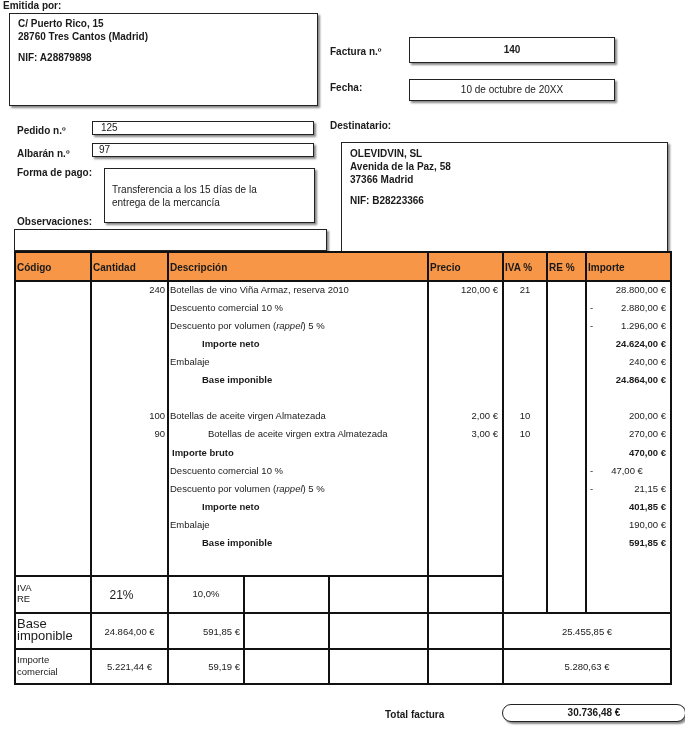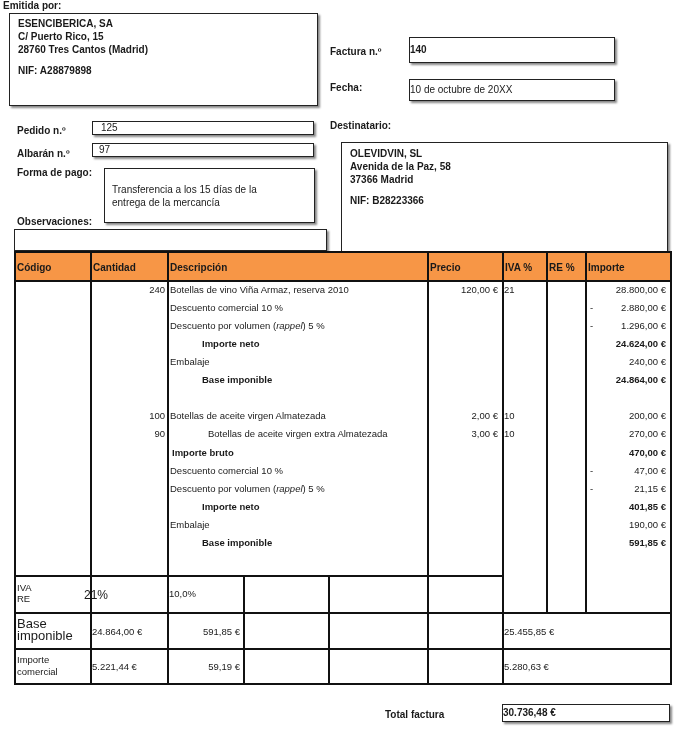--- a/index.html
+++ b/index.html
@@ -9,28 +9,27 @@
   .box { position: absolute; border: 1px solid #222; background: #fff; box-shadow: 2px 2px 2px #888; }
   .lbl { position: absolute; font-weight: bold; font-size: 10px; }
   .line { display: block; line-height: 13px; font-size: 10px; }
   
   .vl { position: absolute; width: 2px; background: #111; }
   .hl { position: absolute; height: 2px; background: #111; }
   .hdr { position: absolute; top: 252px; height: 29px; background: #f79646; }
   .hcell { position: absolute; top: 262px; font-weight: bold; font-size: 10px; }
   .row { position: absolute; font-size: 9.5px; height: 18px; line-height: 18px; }
   .r { text-align: right; }
-  .c { }
+  .c { text-align: center; }
 </style>
 </head>
 <body>
 
 <div class="lbl" style="left:3px;top:0px;">Emitida por:</div>
 <div class="box" style="left:9px;top:13px;width:309px;height:93px;padding:3px 0 0 8px;">
-  <span class="line bold">ESENCIBERICA, SA</span>
   <span class="line bold">C/ Puerto Rico, 15</span>
   <span class="line bold">28760 Tres Cantos (Madrid)</span>
   <span class="line" style="height:8px;"></span>
   <span class="line bold">NIF: A28879898</span>
 </div>
 
 <div class="lbl" style="left:330px;top:46px;">Factura n.º</div>
 <div class="box c bold" style="left:409px;top:37px;width:206px;height:26px;line-height:24px;">140</div>
 <div class="lbl" style="left:330px;top:82px;">Fecha:</div>
 <div class="box c" style="left:409px;top:79px;width:206px;height:22px;line-height:20px;">10 de octubre de 20XX</div>
@@ -137,21 +136,21 @@
       <div class="row " style="left:172px;width:250px;font-weight:bold;top:444px;">Importe bruto</div>
       <div class="row r" style="left:430px;width:68px;top:444px;"></div>
       <div class="row c" style="left:504px;width:42px;top:444px;"></div>
       <div class="row " style="left:590px;width:10px;top:444px;"></div>
       <div class="row r" style="left:588px;width:78px;font-weight:bold;top:444px;padding-left:32px;">470,00 €</div>
       <div class="row r" style="left:92px;width:73px;top:462px;"></div>
       <div class="row " style="left:170px;width:250px;top:462px;">Descuento comercial 10 %</div>
       <div class="row r" style="left:430px;width:68px;top:462px;"></div>
       <div class="row c" style="left:504px;width:42px;top:462px;"></div>
       <div class="row " style="left:590px;width:10px;top:462px;">-</div>
-      <div class="row r" style="left:588px;width:78px;top:462px;">47,00 €</div>
+      <div class="row r" style="left:588px;width:78px;top:462px;text-align:center;">47,00 €</div>
       <div class="row r" style="left:92px;width:73px;top:480px;"></div>
       <div class="row " style="left:170px;width:250px;top:480px;"><span>Descuento por volumen (</span><i>rappel</i><span>) 5 %</span></div>
       <div class="row r" style="left:430px;width:68px;top:480px;"></div>
       <div class="row c" style="left:504px;width:42px;top:480px;"></div>
       <div class="row " style="left:590px;width:10px;top:480px;">-</div>
       <div class="row r" style="left:588px;width:78px;top:480px;">21,15 €</div>
       <div class="row r" style="left:92px;width:73px;top:498px;"></div>
       <div class="row " style="left:202px;width:250px;font-weight:bold;top:498px;">Importe neto</div>
       <div class="row r" style="left:430px;width:68px;top:498px;"></div>
       <div class="row c" style="left:504px;width:42px;top:498px;"></div>
@@ -189,13 +188,13 @@
   <div class="abs" style="left:17px;top:654px;line-height:12px;font-size:9.5px;">
     <div>Importe</div>
     <div>comercial</div>
   </div>
   <div class="abs c" style="left:92px;width:75px;top:661px;font-size:9.5px;">5.221,44 €</div>
   <div class="abs r" style="left:169px;width:71px;top:661px;font-size:9.5px;">59,19 €</div>
   <div class="abs c" style="left:504px;width:166px;top:661px;font-size:9.5px;">5.280,63 €</div>
 </div>
 
 <div class="lbl" style="left:385px;top:709px;">Total factura</div>
-<div class="box c bold" style="left:502px;top:704px;width:168px;height:18px;line-height:16px;">30.736,48 €</div>
+<div class="box c bold" style="left:502px;top:704px;width:184px;height:18px;line-height:16px;border-radius:9px;">30.736,48 €</div>
 
 </body></html>

